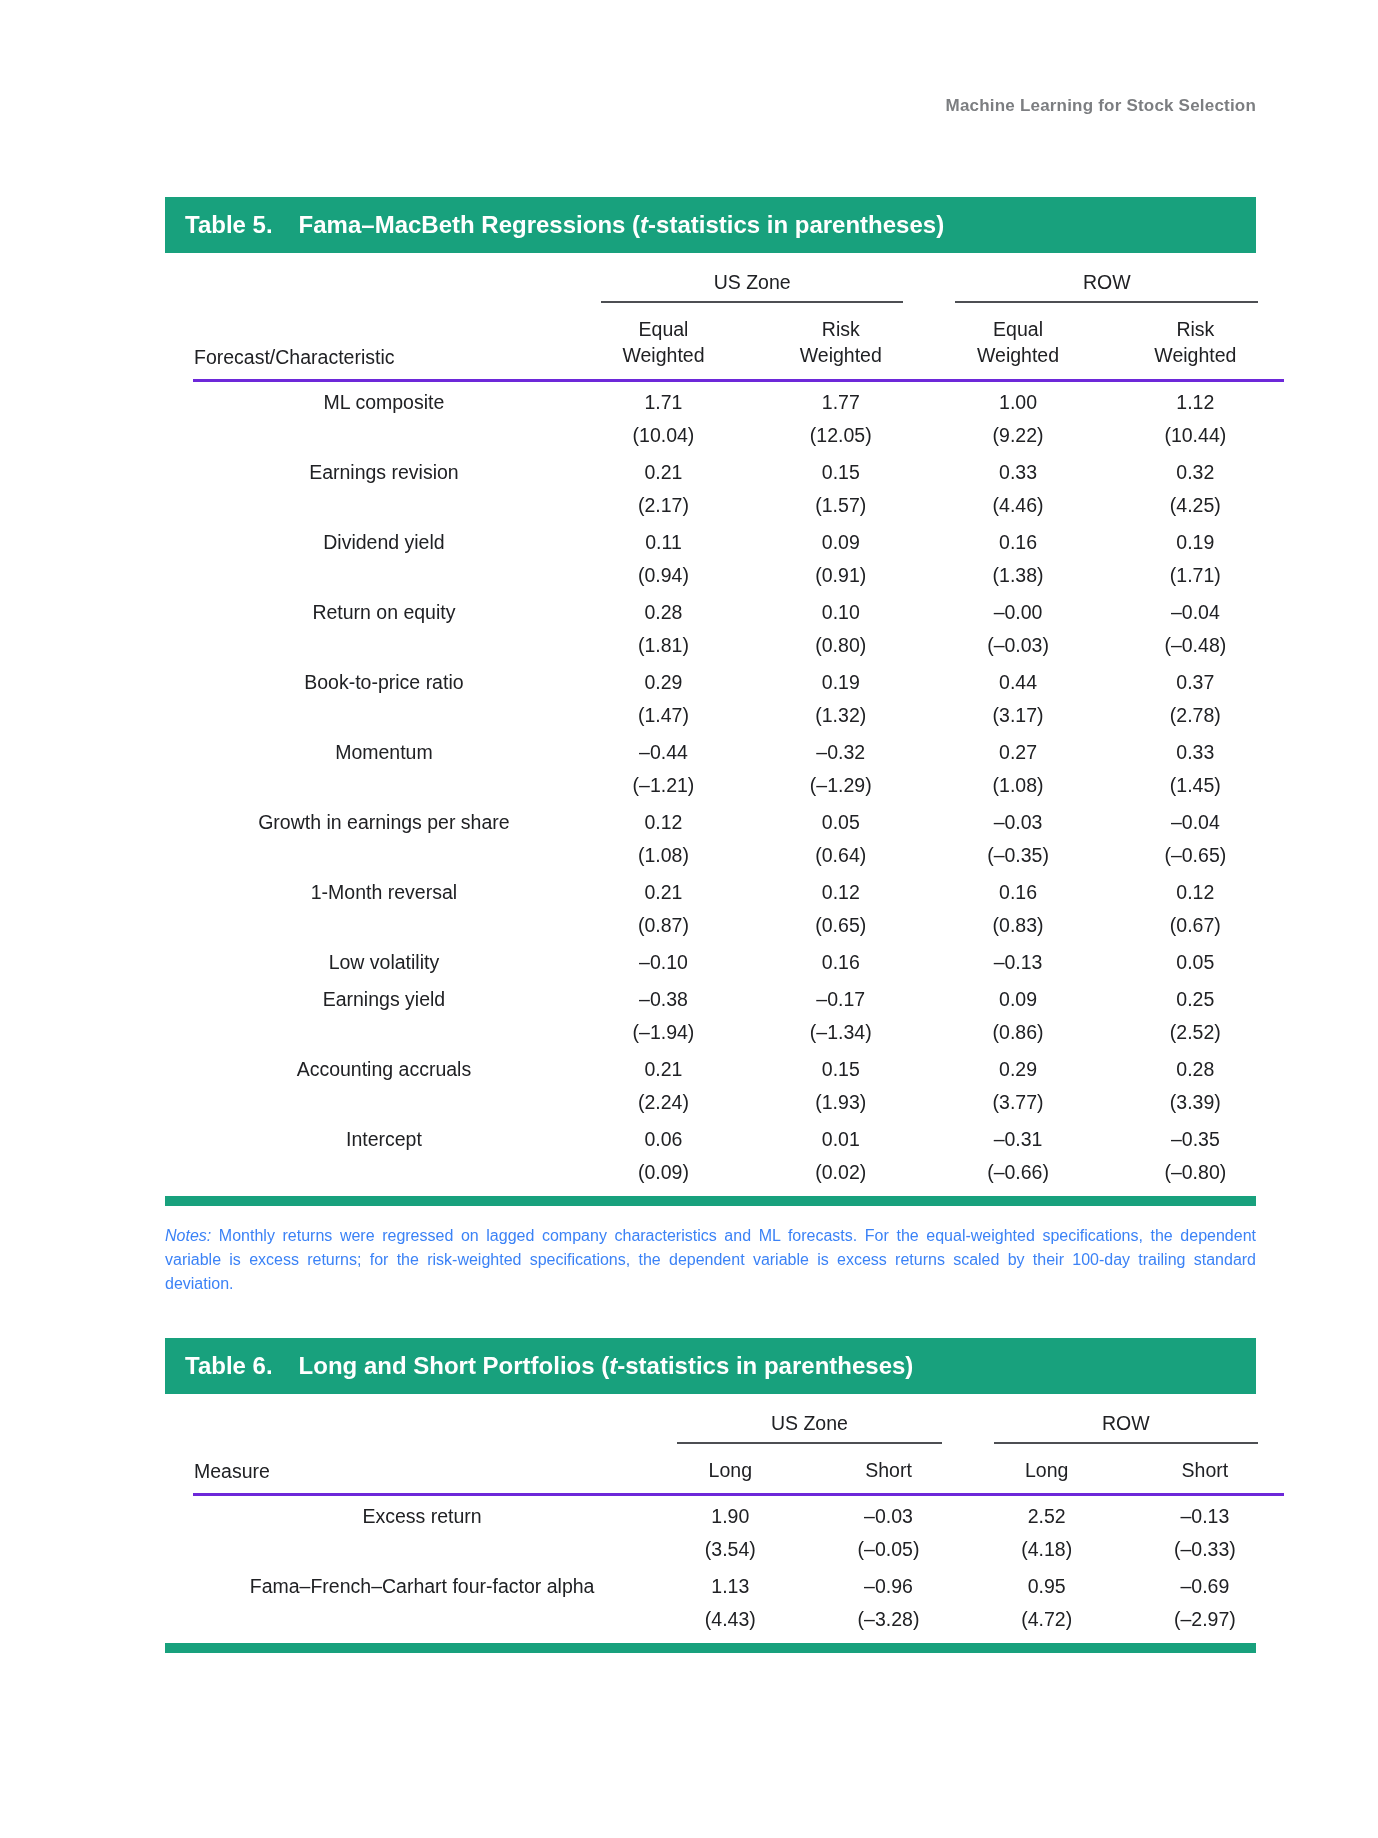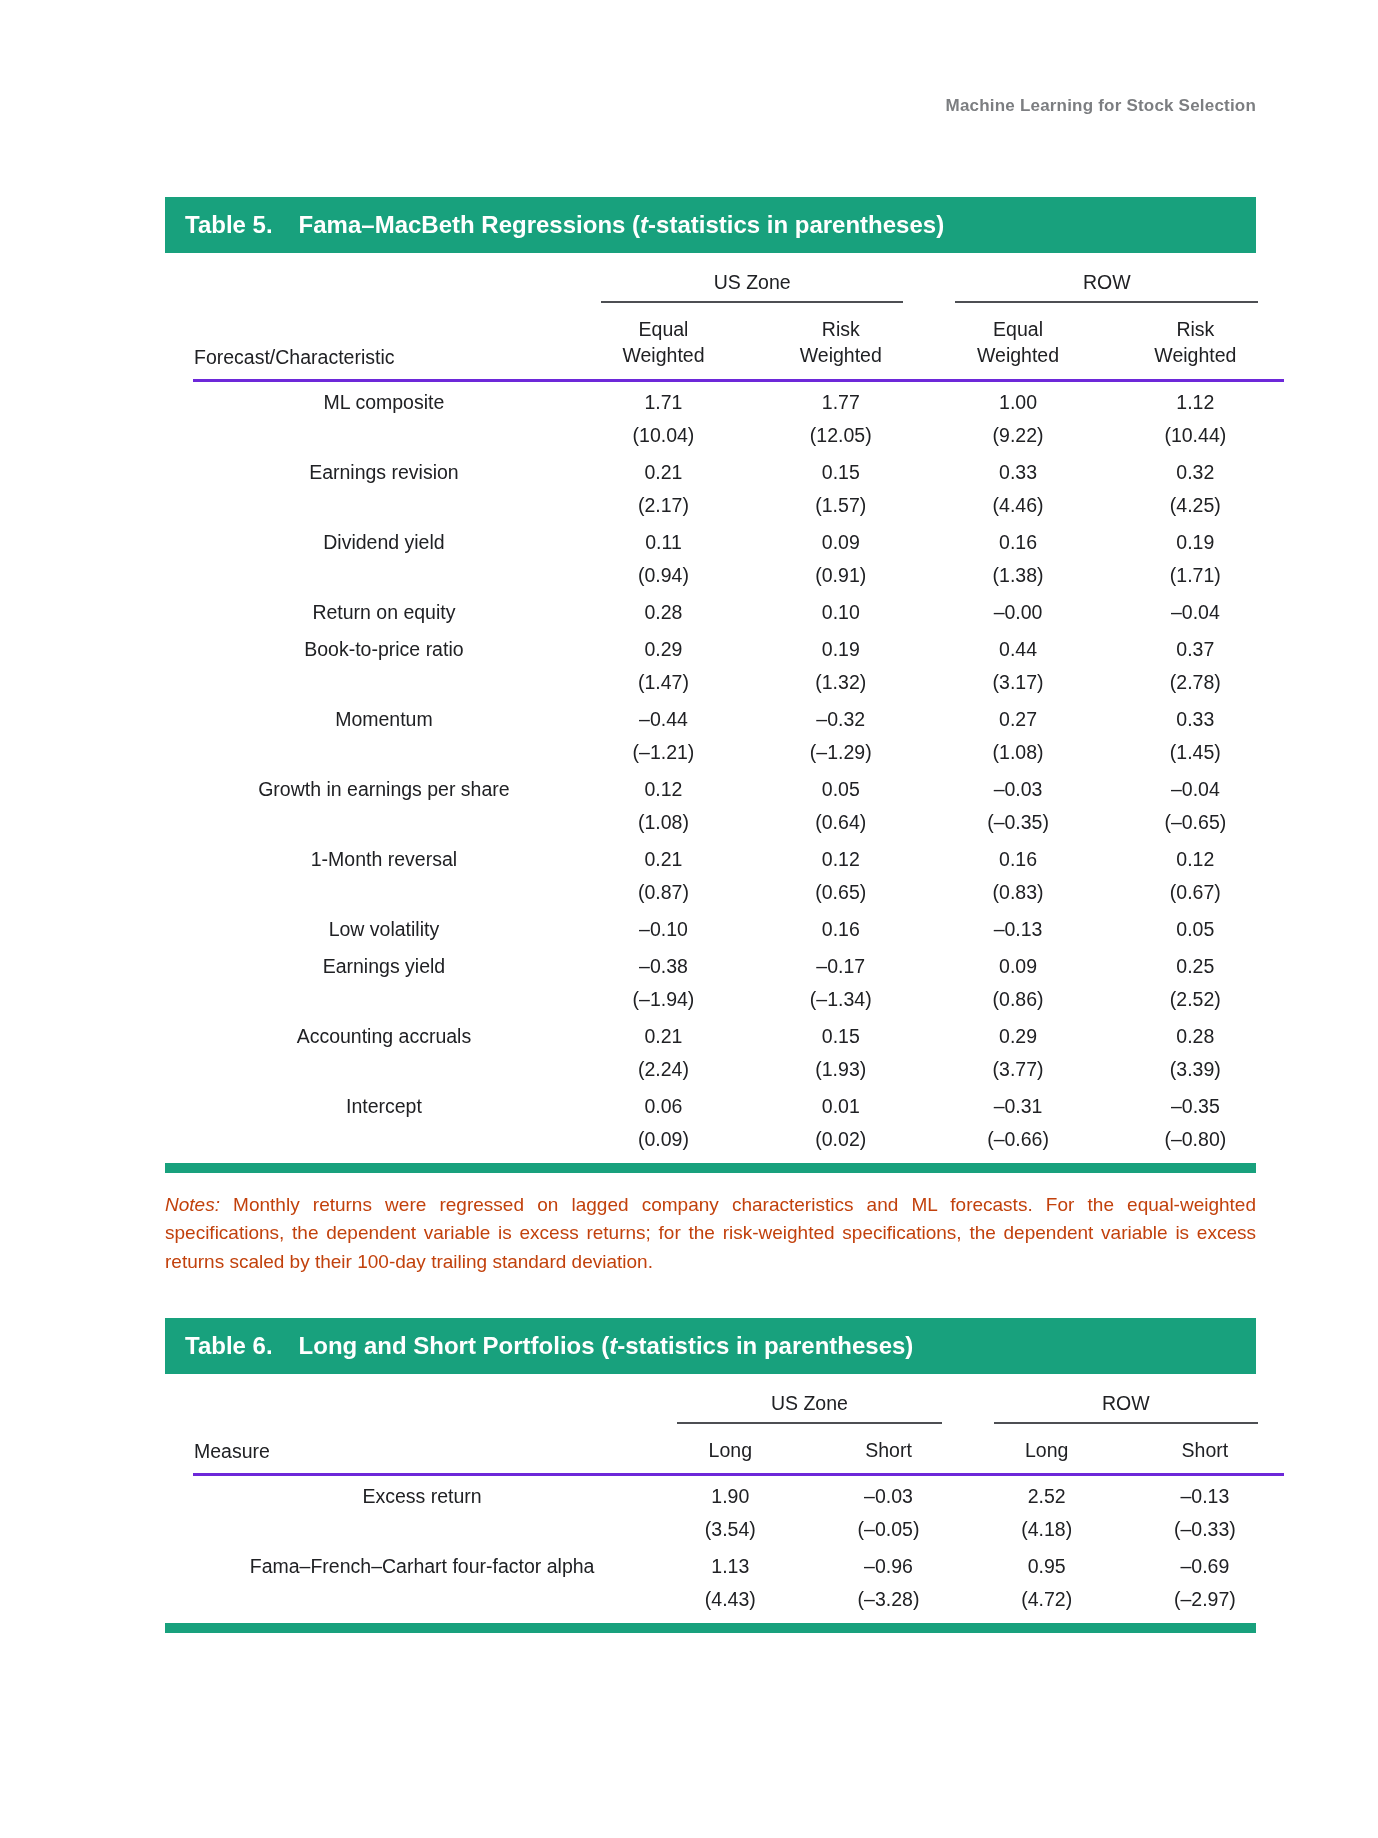--- a/index.html
+++ b/index.html
@@ -31,21 +31,21 @@
     vertical-align:bottom;padding-top:12px;padding-bottom:10px;
     border-bottom:3px solid #6d28d9;text-align:center;
   }
   tr.sub-row th.stubhead{text-align:left;}
   tr.sub-row th .wrapcap{display:inline-block;max-width:100px;line-height:1.35;}
   tbody td{height:33px;text-align:center;vertical-align:middle;padding:0;}
   tbody td.stub{text-align:center;}
   tbody tr.val-row td{padding-top:4px;}
   .thickbar{height:10px;background:#18a17d;margin-top:7px;}
   .notes{
-    margin:18px 0 0 0;font-size:19px;line-height:1.5;text-align:justify;color:#c2410c;
+    margin:18px 0 0 0;font-size:16px;line-height:1.5;text-align:justify;color:#3b82f6;
   }
   .notes i{font-style:italic;}
   .sec6{margin-top:42px;}
   .footer{
     position:absolute;left:165px;right:122px;top:1851px;
     display:flex;justify-content:space-between;align-items:baseline;text-decoration:underline;
   }
   .footer .vol{font-size:17px;font-weight:bold;color:#7c7e81;}
   .footer .pageno{font-size:21px;font-weight:bold;color:#1d5ca6;}
 </style>
@@ -130,20 +130,27 @@
             <td class="num">(1.38)</td>
             <td class="num">(1.71)</td>
           </tr>
           <tr class="val-row">
             <td class="stub">Return on equity</td>
             <td class="num">0.28</td>
             <td class="num">0.10</td>
             <td class="num">–0.00</td>
             <td class="num">–0.04</td>
           </tr>
+          <tr class="tstat-row">
+            <td class="stub"></td>
+            <td class="num">(1.81)</td>
+            <td class="num">(0.80)</td>
+            <td class="num">(–0.03)</td>
+            <td class="num">(–0.48)</td>
+          </tr>
           <tr class="val-row">
             <td class="stub">Book-to-price ratio</td>
             <td class="num">0.29</td>
             <td class="num">0.19</td>
             <td class="num">0.44</td>
             <td class="num">0.37</td>
           </tr>
           <tr class="tstat-row">
             <td class="stub"></td>
             <td class="num">(1.47)</td>

